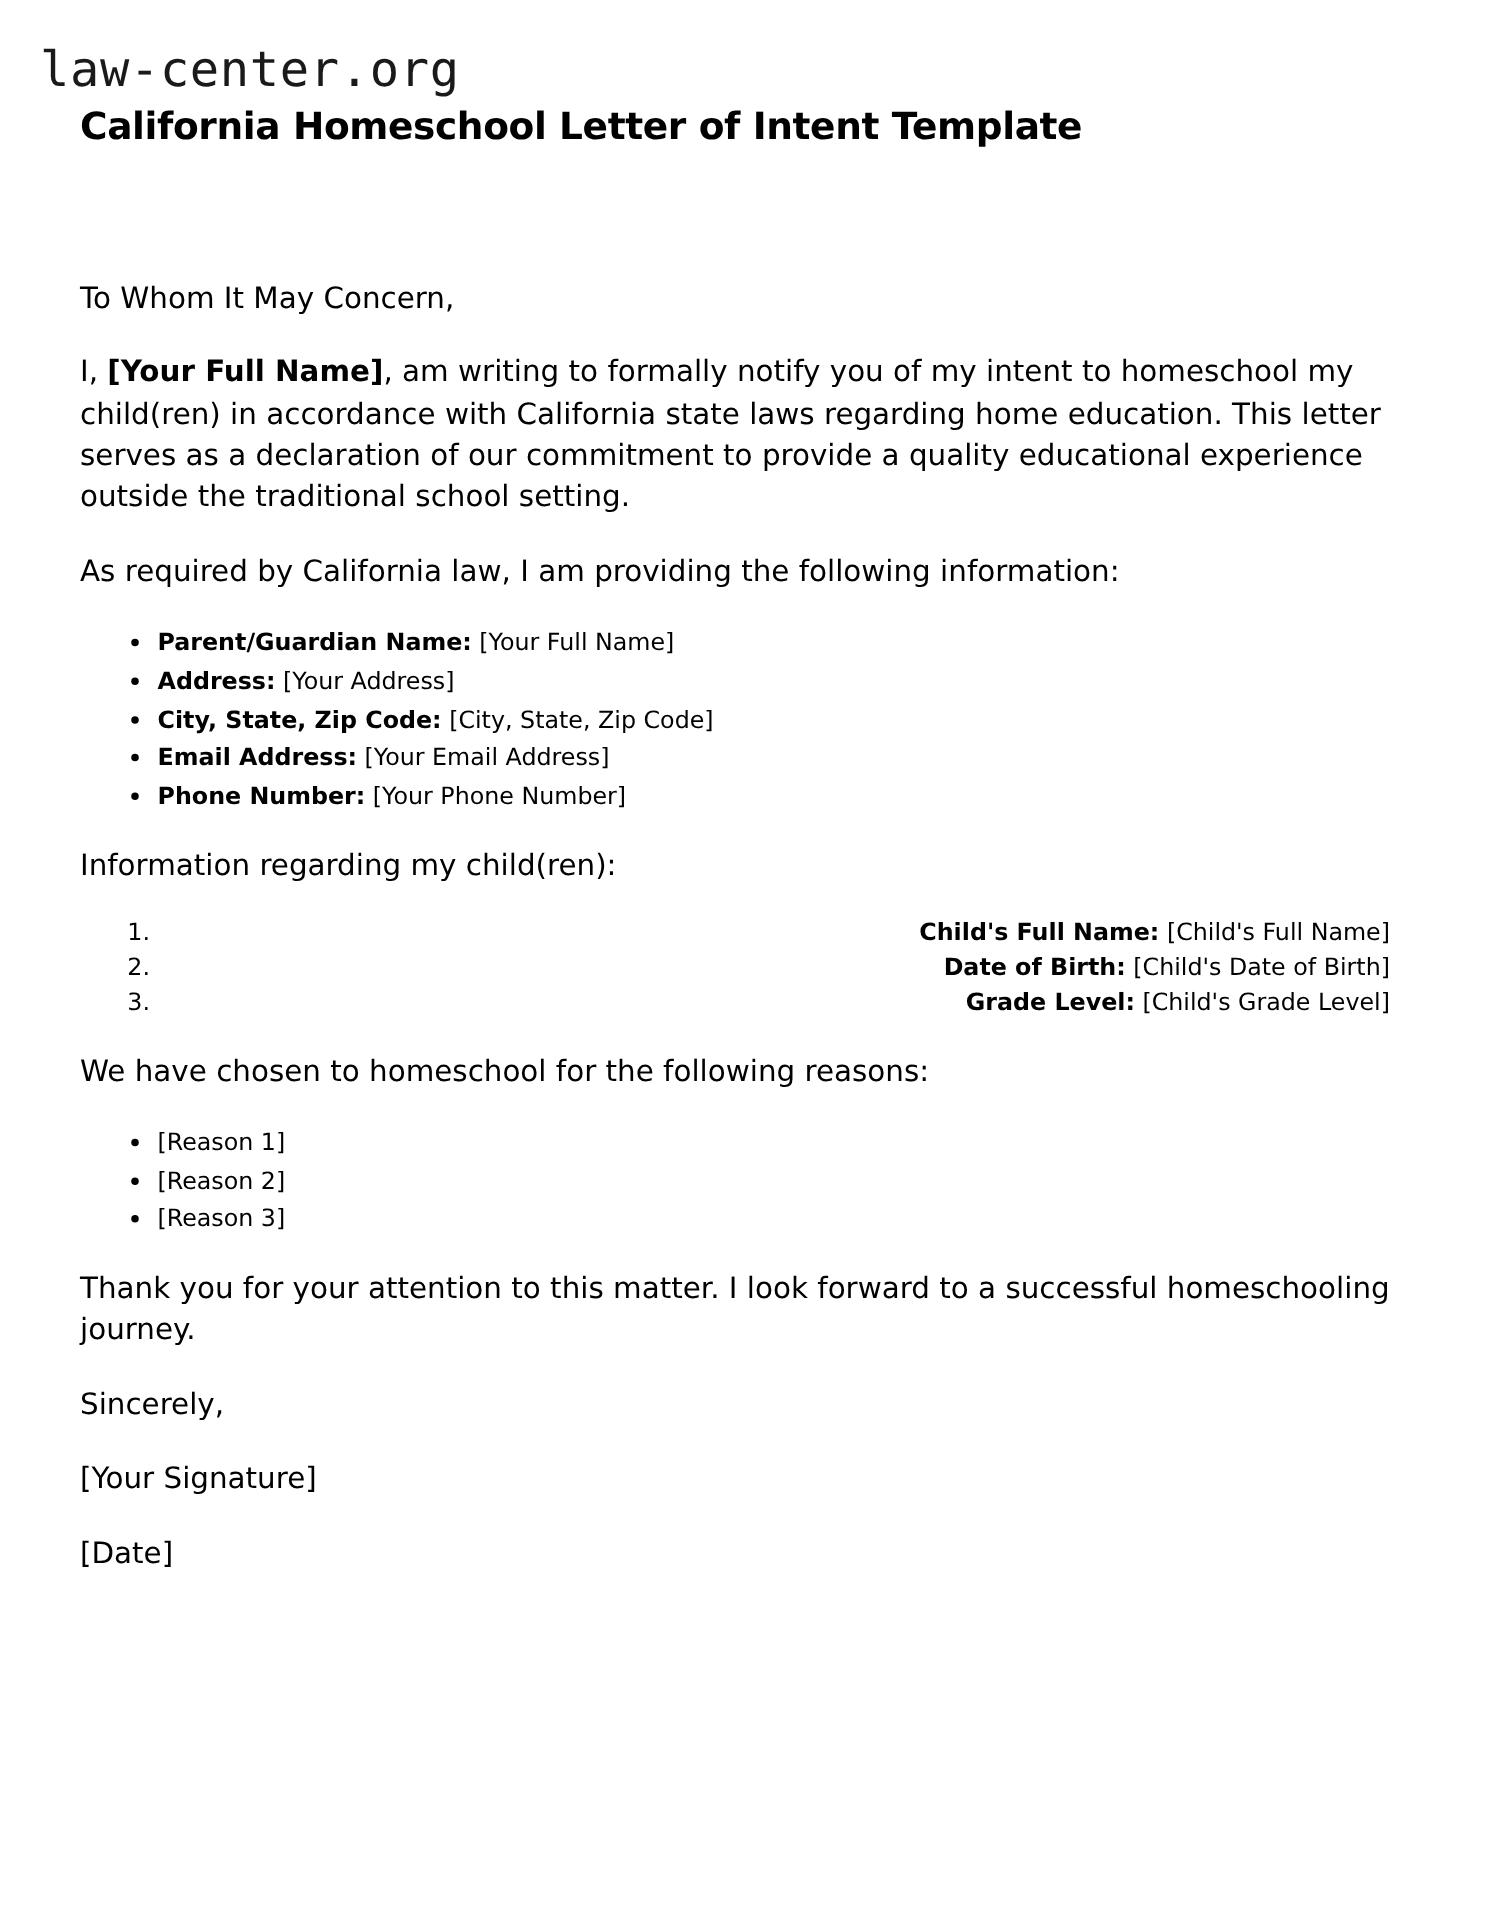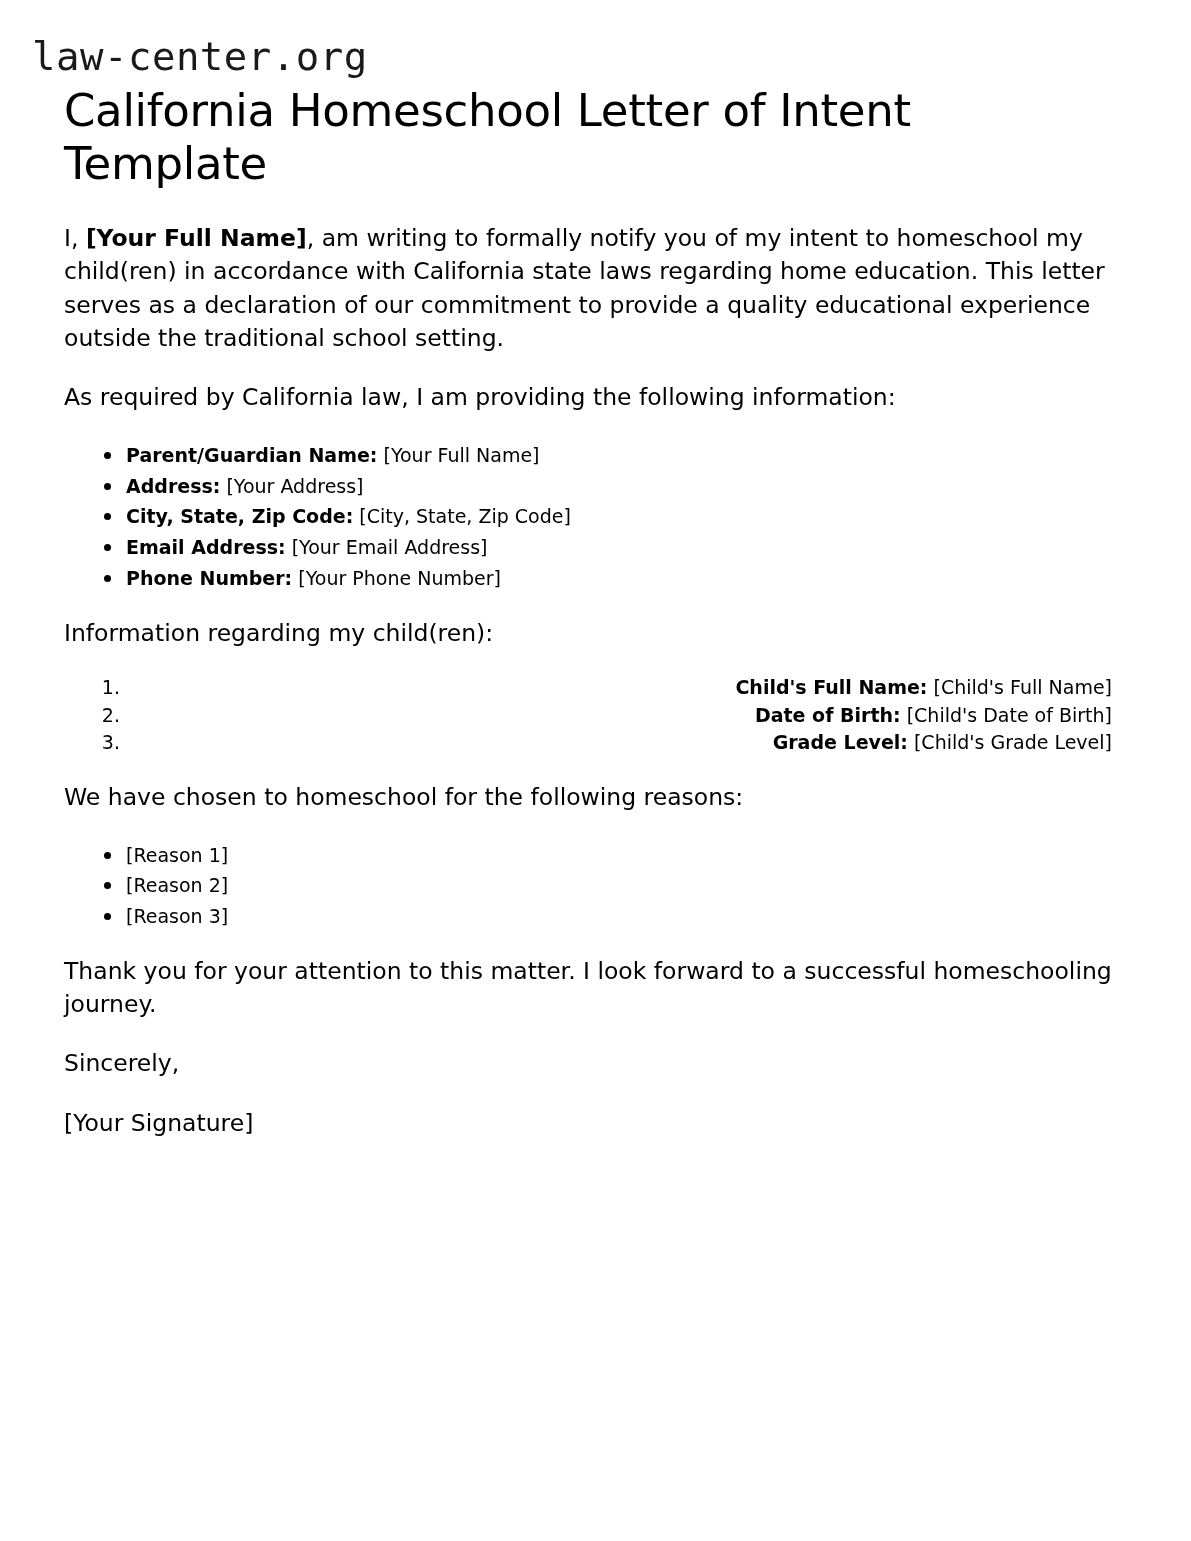--- a/index.html
+++ b/index.html
@@ -28,22 +28,22 @@
     font-weight: 400;
     letter-spacing: 0.5px;
     color: #1a1a1a;
     position: absolute;
     left: 32px;
     top: 36px;
     line-height: 1.1;
     white-space: nowrap;
   }
   .doc-title {
-    font-size: 45px;
-    font-weight: 400;
+    font-size: 30px;
+    font-weight: 700;
     line-height: 1.18;
     letter-spacing: -0.3px;
     margin: 0;
     padding: 0;
     position: absolute;
     left: 64px;
     top: 84px;
     width: 1060px;
     color: #000000;
   }
@@ -100,20 +100,21 @@
 <body>
 
 <div class="page">
 
   <div class="watermark">law-center.org</div>
 
   <h1 class="doc-title">California Homeschool Letter of Intent Template</h1>
 
   <div class="content">
 
+    <p class="para">To Whom It May Concern,</p>
 
     <p class="para"><span>I, </span><strong>[Your Full Name]</strong><span>, am writing to formally notify you of my intent to homeschool my child(ren) in accordance with California state laws regarding home education. This letter serves as a declaration of our commitment to provide a quality educational experience outside the traditional school setting.</span></p>
 
     <p class="para">As required by California law, I am providing the following information:</p>
 
     <ul class="doc-list">
       <li><strong>Parent/Guardian Name:</strong> <span>[Your Full Name]</span></li>
       <li><strong>Address:</strong> <span>[Your Address]</span></li>
       <li><strong>City, State, Zip Code:</strong> <span>[City, State, Zip Code]</span></li>
       <li><strong>Email Address:</strong> <span>[Your Email Address]</span></li>
@@ -136,17 +137,18 @@
       <li>[Reason 3]</li>
     </ul>
 
 
     <p class="para">Thank you for your attention to this matter. I look forward to a successful homeschooling journey.</p>
 
     <p class="sig-line">Sincerely,</p>
 
     <p class="sig-line">[Your Signature]</p>
 
+    <p class="sig-line">[Date]</p>
 
     <div class="spacer-final"></div>
 
   </div>
 </div>
 
 </body></html>

